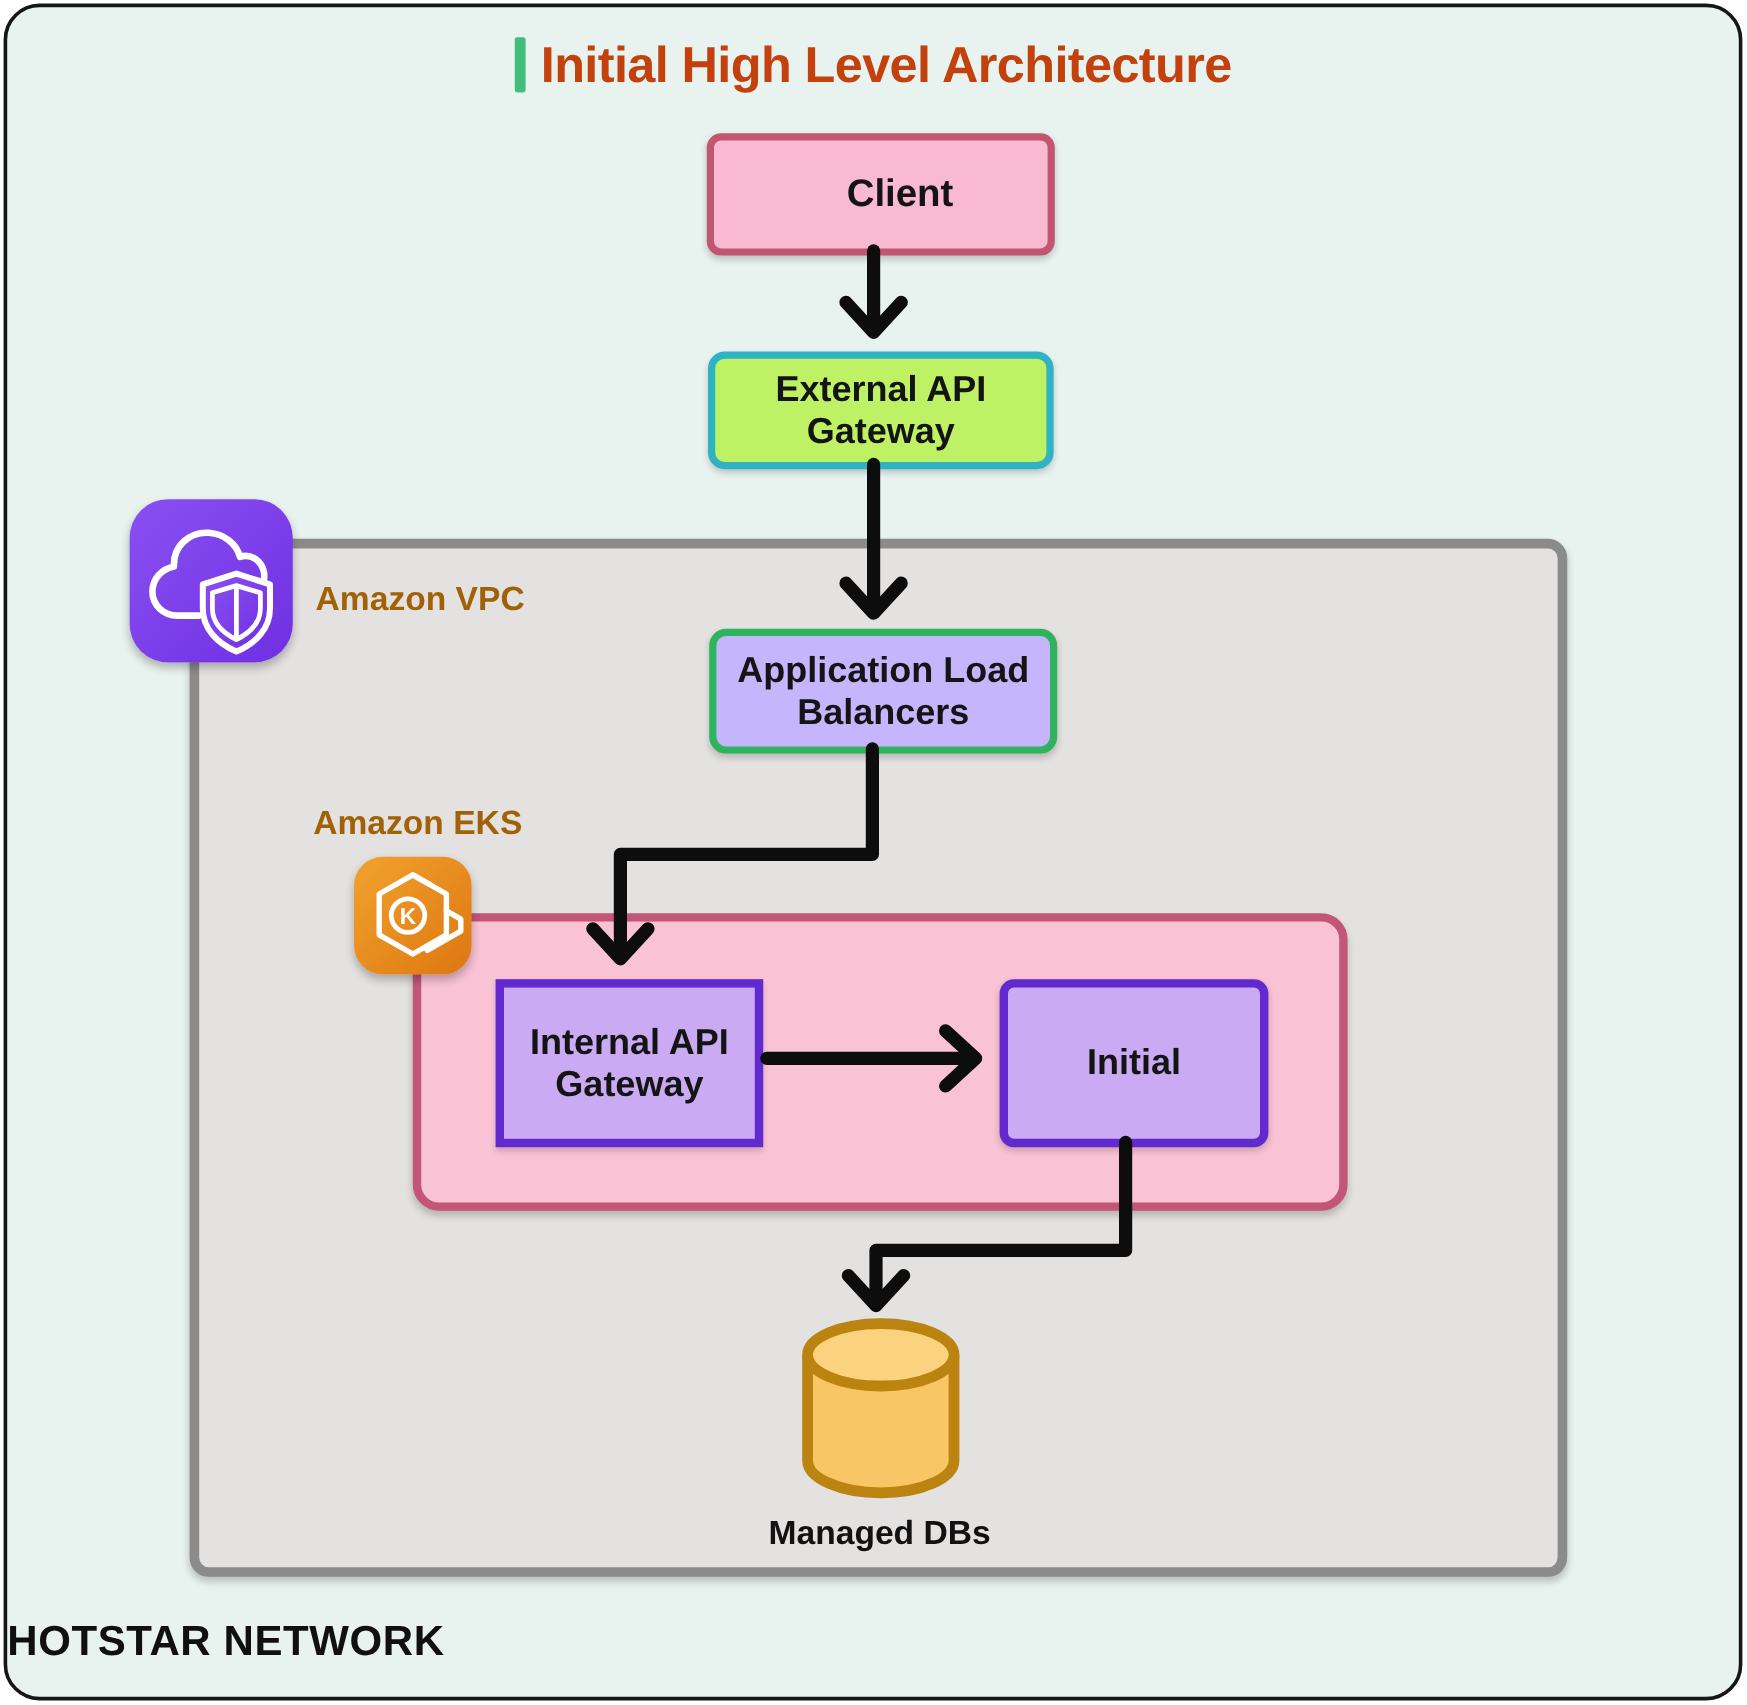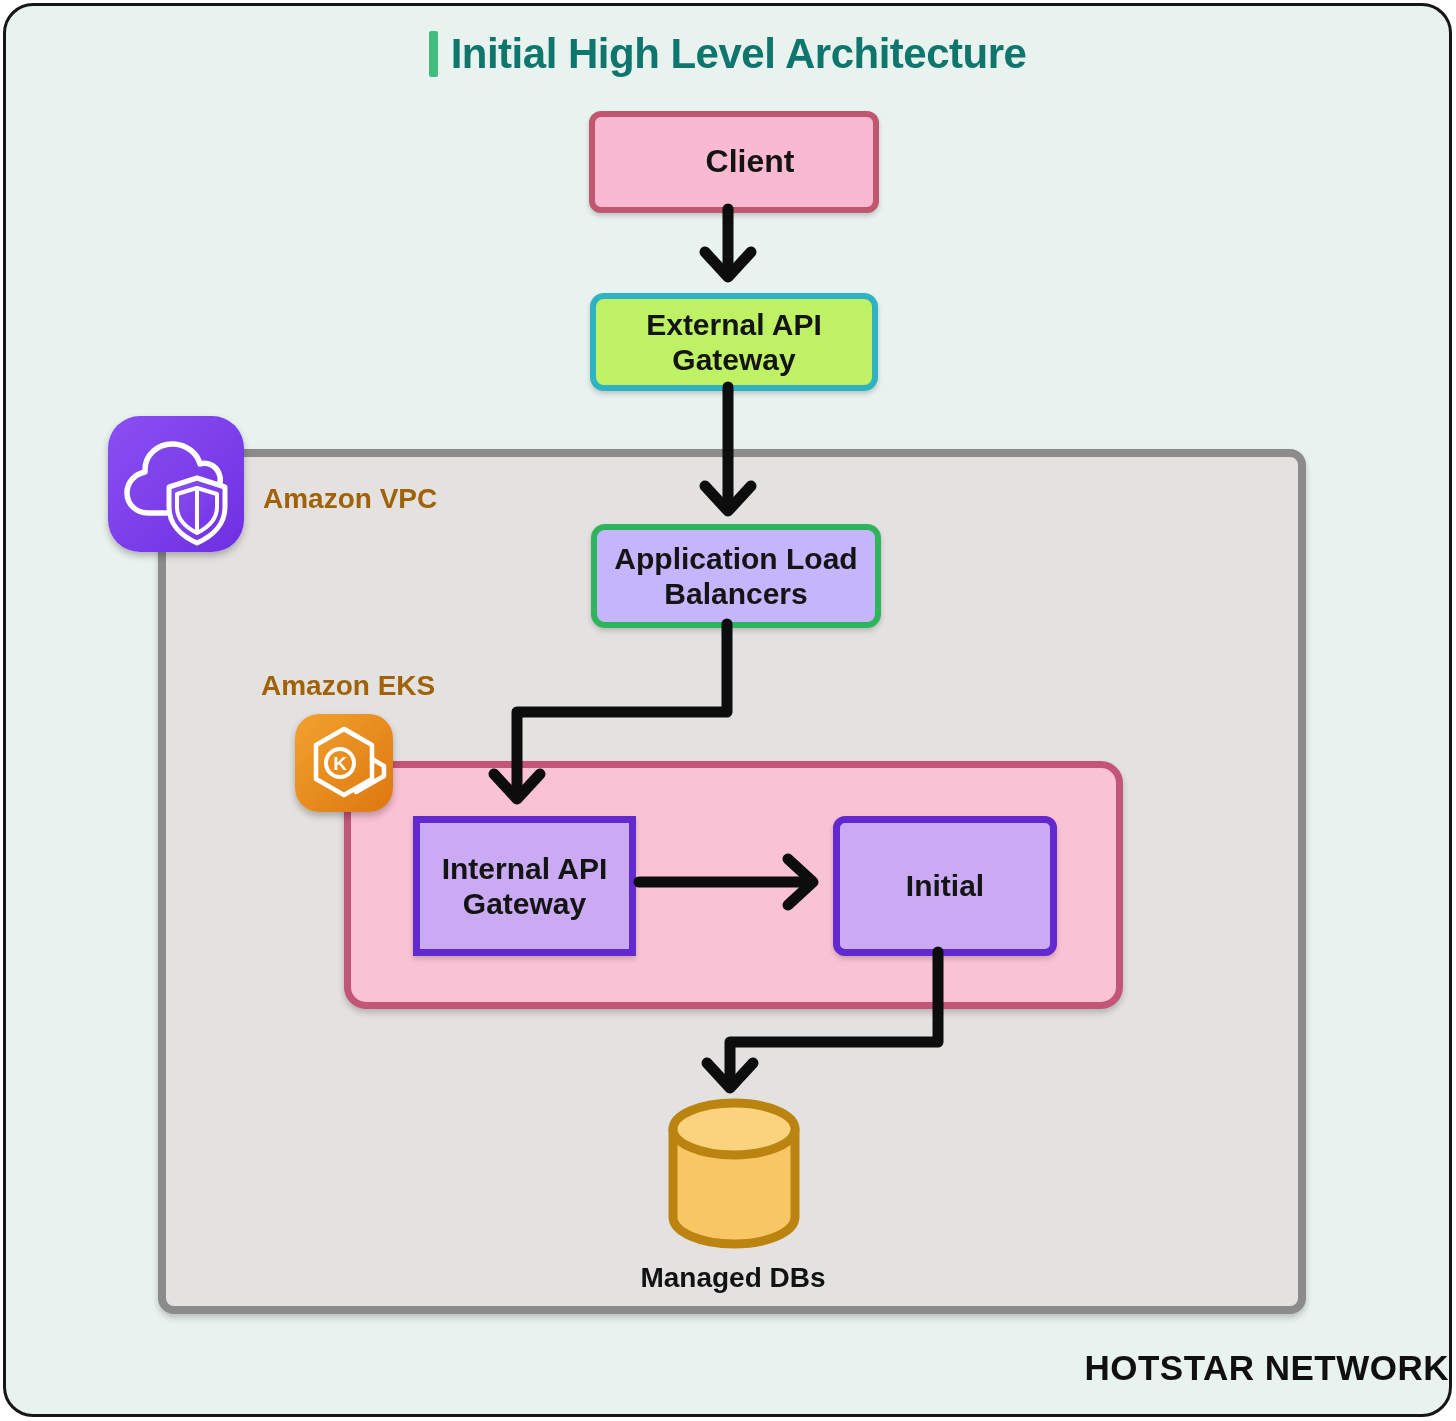--- a/index.html
+++ b/index.html
@@ -4,21 +4,21 @@
 <style>
   html,body{margin:0;padding:0;background:#ffffff;}
   body{font-family:"Liberation Sans","DejaVu Sans",sans-serif;color:#121212;}
   .canvas{position:relative;width:1456px;height:1421px;overflow:hidden;}
   .frame{position:absolute;left:3px;top:3px;right:4px;bottom:4px;
          background:#e8f2ee;border:3px solid #161616;border-radius:30px;}
   
   .title-row{position:absolute;left:0;top:24px;width:100%;display:flex;
              justify-content:center;align-items:center;gap:13px;}
   .title-bar{width:9px;height:46px;border-radius:2px;background:#41bd7d;}
-  .title-text{font-size:42px;font-weight:800;letter-spacing:-0.5px;color:#0f766e;}
+  .title-text{font-size:42px;font-weight:800;letter-spacing:-0.5px;color:#c2410c;}
   
   .node{position:absolute;display:flex;align-items:center;justify-content:center;
         text-align:center;font-weight:600;color:#141414;
         box-shadow:0 3px 5px rgba(0,0,0,0.18);box-sizing:border-box;}
   .node span{display:block;line-height:1.18;}
   .client{left:583px;top:105px;width:290px;height:102px;background:#f9b9d0;
           border:6px solid #c0566f;border-radius:12px;font-size:32px;padding-left:32px;}
   .ext-gw{left:584px;top:287px;width:288px;height:98px;background:#bef264;
           border:6px solid #2fb3c2;border-radius:14px;font-size:30px;}
   .ext-gw span{width:210px;}
@@ -45,21 +45,21 @@
   .vpc-icon{left:102px;top:410px;width:136px;height:136px;border-radius:32px;
             background:linear-gradient(135deg,#8a50f2 0%,#6f2fe2 100%);}
   .eks-icon{left:289px;top:708px;width:98px;height:98px;border-radius:24px;
             background:linear-gradient(135deg,#f2a22e 0%,#dd7710 100%);}
   .svc-icon svg{display:block;width:100%;height:100%;}
   
   .db-wrap{position:absolute;left:658px;top:1090px;width:140px;height:160px;z-index:4;}
   .db-label{position:absolute;left:577px;top:1256px;width:300px;text-align:center;
             font-size:28px;font-weight:600;z-index:3;}
   
-  .network-label{position:absolute;left:0;top:1342px;width:100%;text-align:right;
+  .network-label{position:absolute;left:0;top:1342px;width:100%;text-align:left;
                  font-size:35px;font-weight:700;letter-spacing:0.5px;color:#101010;}
   
   .arrows{position:absolute;left:0;top:0;width:1456px;height:1421px;z-index:5;
           pointer-events:none;}
   .arrows path{stroke:#0d0d0d;stroke-width:11;fill:none;
                stroke-linecap:round;stroke-linejoin:round;}
   .node{z-index:4;}
 </style>
 </head>
 <body>

